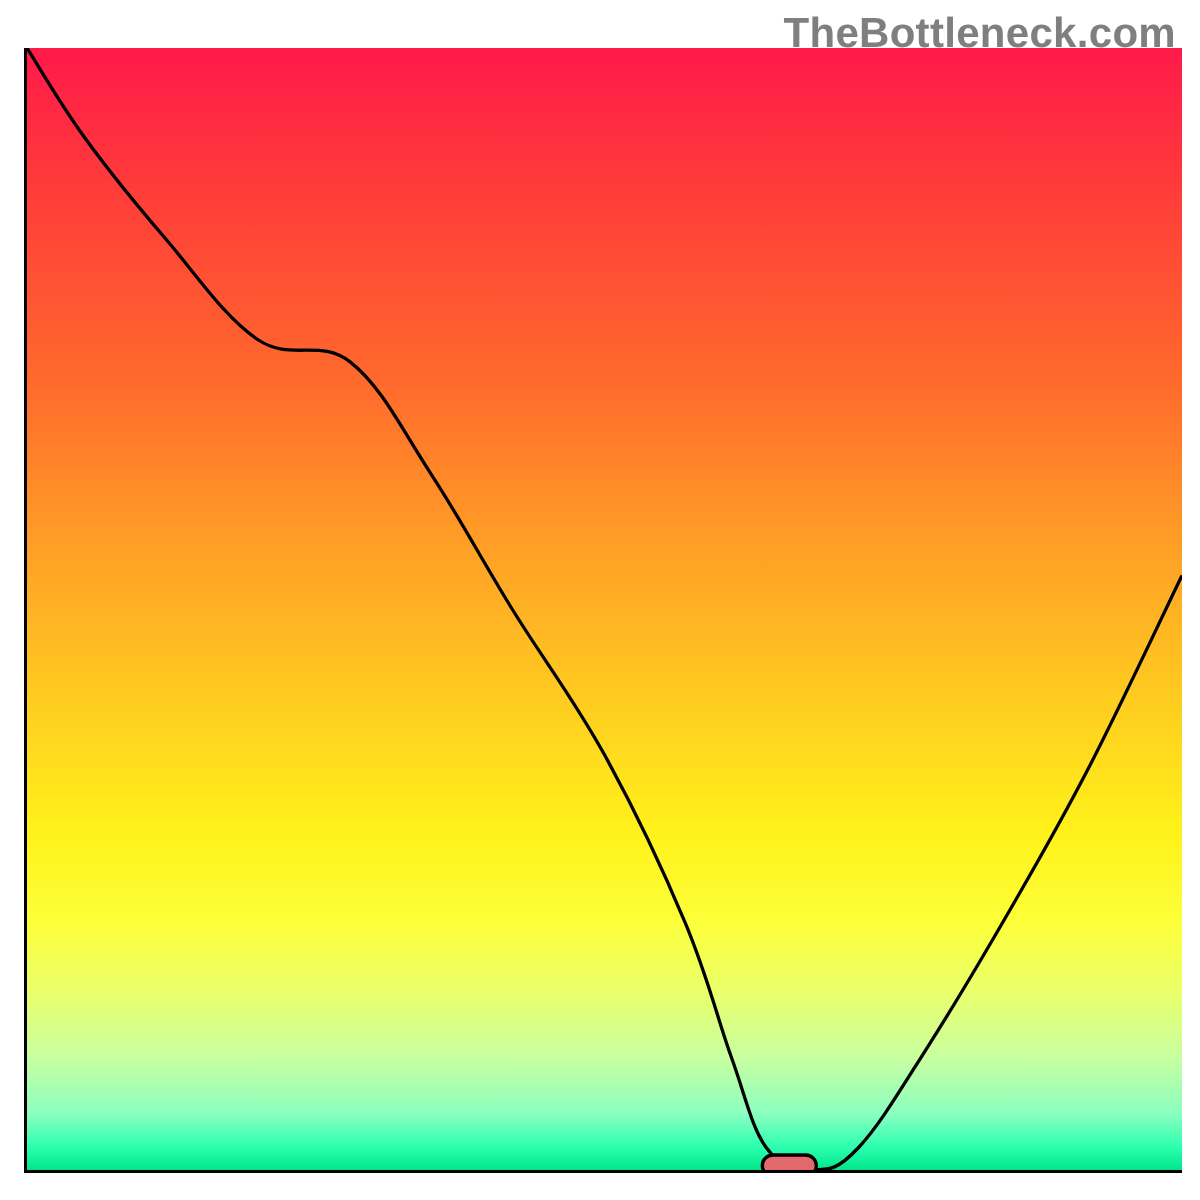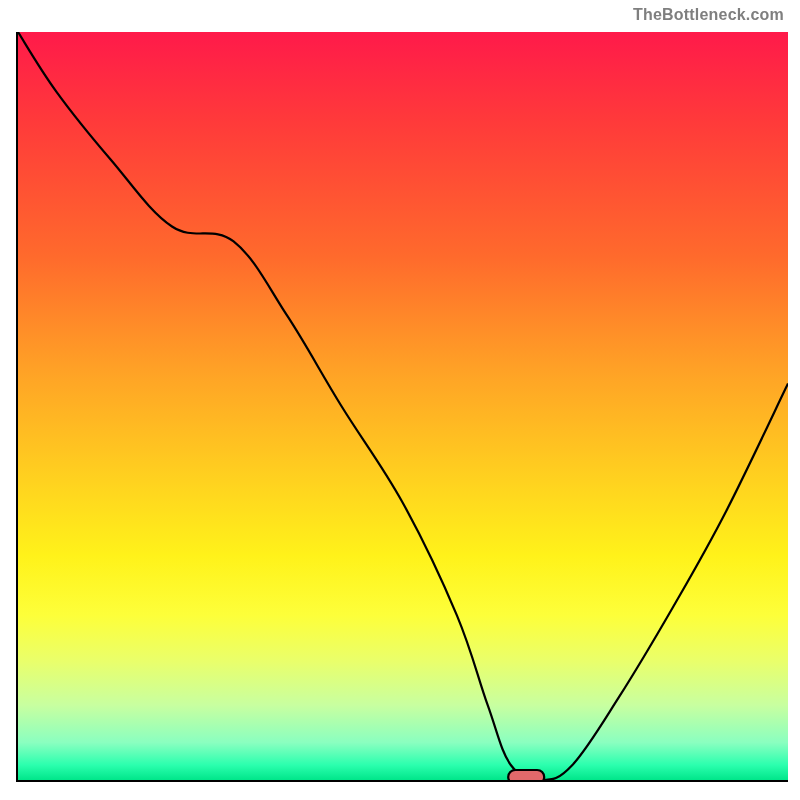--- a/index.html
+++ b/index.html
@@ -53,21 +53,21 @@
     fill: none;
   }
   .marker {
     fill: #e2696b;
   }
   .watermark {
     position: absolute;
     top: 6px;
     right: 16px;
     font-family: Arial, Helvetica, sans-serif;
-    font-size: 16px;
+    font-size: 28px;
     font-weight: bold;
     color: #7f7f7f;
     letter-spacing: 0.2px;
   }
 </style>
 </head>
 <body>
 
 <div class="chart-container">
   <div class="watermark">TheBottleneck.com</div>

